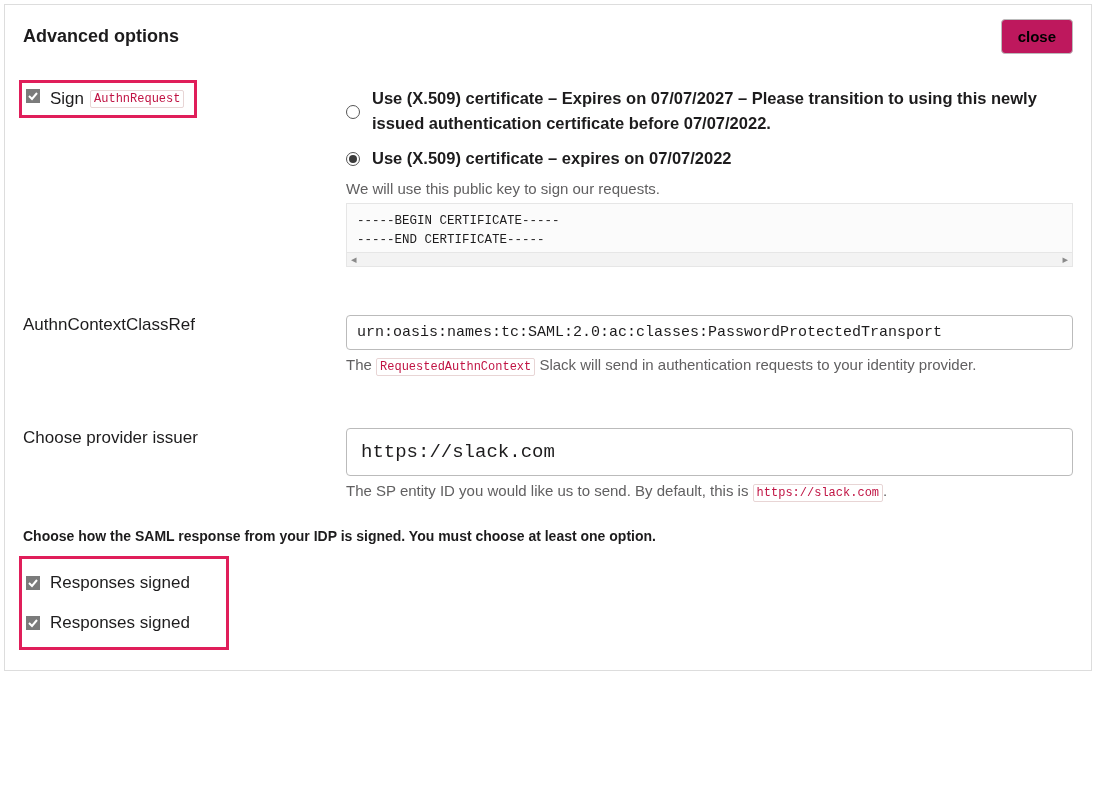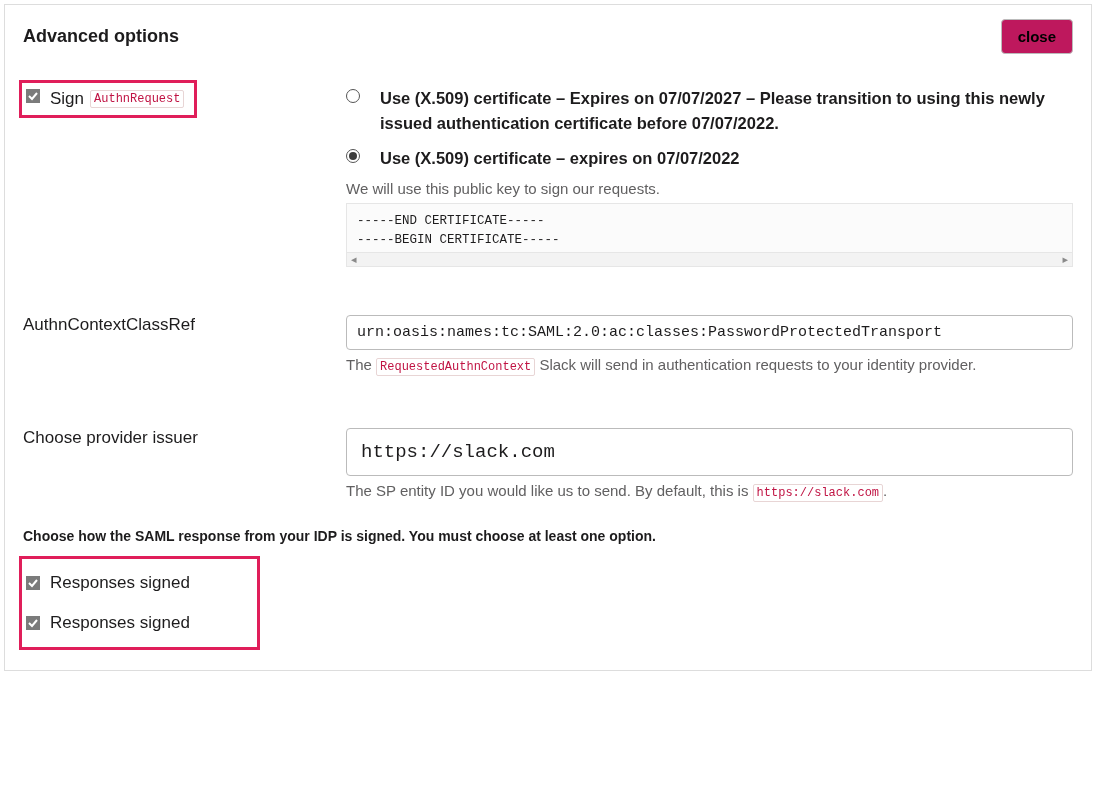--- a/index.html
+++ b/index.html
@@ -81,22 +81,22 @@
       display: inline-flex;
       align-items: center;
       justify-content: center;
       margin-right: 10px;
       cursor: pointer;
       flex-shrink: 0;
     }
     .checkbox-box svg { width: 10px; height: 10px; }
     .radio-row {
       display: flex;
-      align-items: flex-start;
-      gap: 20px;
+      align-items: center;
+      gap: 12px;
       margin-bottom: 10px;
     }
     .radio-outer {
       width: 14px; height: 14px;
       border: 1px solid #555;
       border-radius: 50%;
       display: inline-flex;
       align-items: center;
       justify-content: center;
       margin-top: 3px;
@@ -158,21 +158,21 @@
     }
     .section-spacer { height: 48px; }
     .instruction {
       font-size: 14px;
       font-weight: 700;
       margin: 22px 0 4px 0;
     }
     .signed-box {
       border: 3px solid #e01e5a;
       display: inline-block;
-      padding: 14px 67px 14px 4px;
+      padding: 14px 36px 14px 4px;
       margin-left: -4px;
       margin-top: 8px;
       text-align: center;
     }
     .signed-row {
       display: flex;
       align-items: center;
       margin-bottom: 20px;
     }
     .signed-row:last-child { margin-bottom: 0; }
@@ -214,22 +214,22 @@
         <span class="radio-label">Use (X.509) certificate – Expires on 07/07/2027 – Please transition to using this newly issued authentication certificate before 07/07/2022.</span>
       </div>
       <div class="radio-row">
         <span class="radio-outer selected">
             <span class="radio-inner"></span>
           </span>
         <span class="radio-label">Use (X.509) certificate – expires on 07/07/2022</span>
       </div>
       <div class="help-text">We will use this public key to sign our requests.</div>
       <div class="cert-box">
+        <div>-----BEGIN CERTIFICATE-----</div>
         <div>-----END CERTIFICATE-----</div>
-        <div>-----BEGIN CERTIFICATE-----</div>
       </div>
       <div class="cert-scroll">
         <span>◂</span>
         <span>▸</span>
       </div>
     </div>
   </div>
 
   <div class="section-spacer"></div>
 

